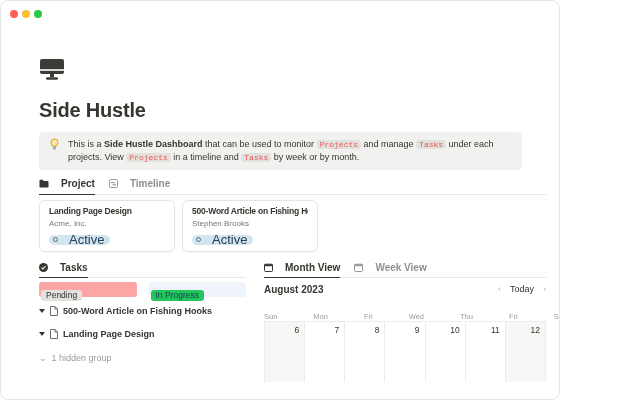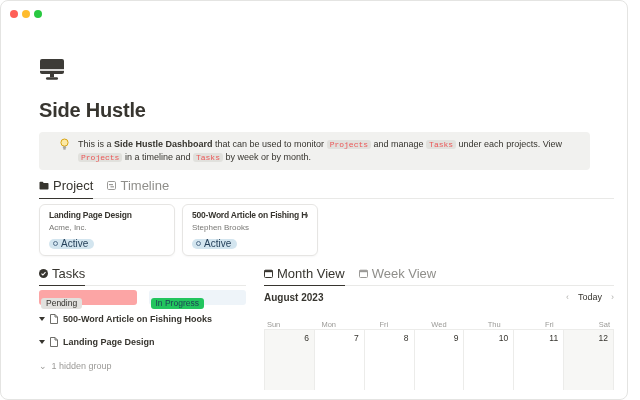--- a/index.html
+++ b/index.html
@@ -1,42 +1,42 @@
 <!DOCTYPE html>
 <html><head>
 <meta charset="utf-8">
 <style>
   * { margin:0; padding:0; box-sizing:border-box; }
   body { background:#ffffff; font-family:"Liberation Sans","DejaVu Sans",sans-serif; }
-  .screen{ position:relative; width:628px; height:400px; background:#fff; border:1px solid #e4e4e2;
+  .screen{ position:relative; width:560px; height:400px; background:#fff; border:1px solid #e4e4e2;
            border-radius:8px; overflow:hidden; color:#37352f; }
   .dots{ position:absolute; top:9px; left:9px; display:flex; gap:4px; }
   .dot{ width:8px; height:8px; border-radius:50%; }
   .content{ padding:0 13px 0 38px; }
   .page-icon{ margin-top:55px; width:26px; height:26px; }
   .page-title{ margin-top:16px; font-size:20px; font-weight:700; line-height:24px; letter-spacing:-0.2px; }
   .callout{ margin-top:10px; margin-right:24px; background:#f1f1ef; border-radius:4px;
-            padding:6px 20px; display:flex; gap:8px; align-items:flex-start; }
+            padding:6px 10px; display:flex; gap:8px; align-items:flex-start; }
   .callout-text{ font-size:9px; line-height:13px; color:#37352f; }
   .seg-bold{ font-weight:700; }
   .seg-code{ font-family:"Liberation Mono","DejaVu Sans Mono",monospace; font-size:8px; color:#eb5757;
              background:rgba(135,131,120,0.15); padding:0 3px; border-radius:3px; }
   .tabbar{ display:flex; gap:14px; border-bottom:1px solid #e9e9e7; align-items:flex-end; }
   .proj-tabbar{ margin-top:8px; }
-  .tab{ display:flex; align-items:center; gap:4px; font-size:13px; font-weight:400; color:#8f8e8a;
+  .tab{ display:flex; align-items:center; gap:12px; font-size:10px; font-weight:700; color:#8f8e8a;
         padding-bottom:5px; cursor:default; }
   .tab.active{ color:#37352f; border-bottom:1.5px solid #37352f; margin-bottom:-1px; }
   .tab .ticon{ display:inline-flex; }
   .cards{ display:flex; gap:7px; margin-top:5px; }
   .card{ width:136px; background:#fff; border:1px solid #e6e5e3; border-radius:6px; padding:5px 9px 5px 9px;
          box-shadow:0 1px 2px rgba(15,15,15,0.04); }
   .card-title{ font-size:8.5px; font-weight:700; line-height:10px; letter-spacing:-0.2px; white-space:nowrap; overflow:hidden; }
   .card-client{ margin-top:3px; font-size:8px; line-height:9px; color:#787774; }
-  .badge{ margin-top:4px; display:inline-flex; align-items:center; gap:3px; background:#d3e5ef; color:#26415a;
-          font-size:10px; font-weight:500; padding:1px 6px 1px 4px; border-radius:9px; line-height:8px; }
+  .badge{ margin-top:4px; display:inline-flex; align-items:center; gap:11px; background:#d3e5ef; color:#26415a;
+          font-size:13px; font-weight:500; padding:1px 6px 1px 4px; border-radius:9px; line-height:8px; }
   .badge-ring{ width:5px; height:5px; border:1px solid #54708c; border-radius:50%; display:inline-block; }
   .split{ display:flex; gap:18px; margin-top:10px; }
   .left-col{ width:207px; flex:none; }
   .right-col{ flex:1; min-width:0; }
   .sub-tabbar{ padding-bottom:0; }
   .sub-tabbar .tab{ padding-bottom:4px; }
   .group-row{ display:flex; gap:12px; margin-top:4px; }
   .group-bar{ flex:1; border-radius:3px; padding:2px 2px; height:15px; }
   .bar-gray{ background:#fca5a5; }
   .bar-blue{ background:#eef4f9; }

